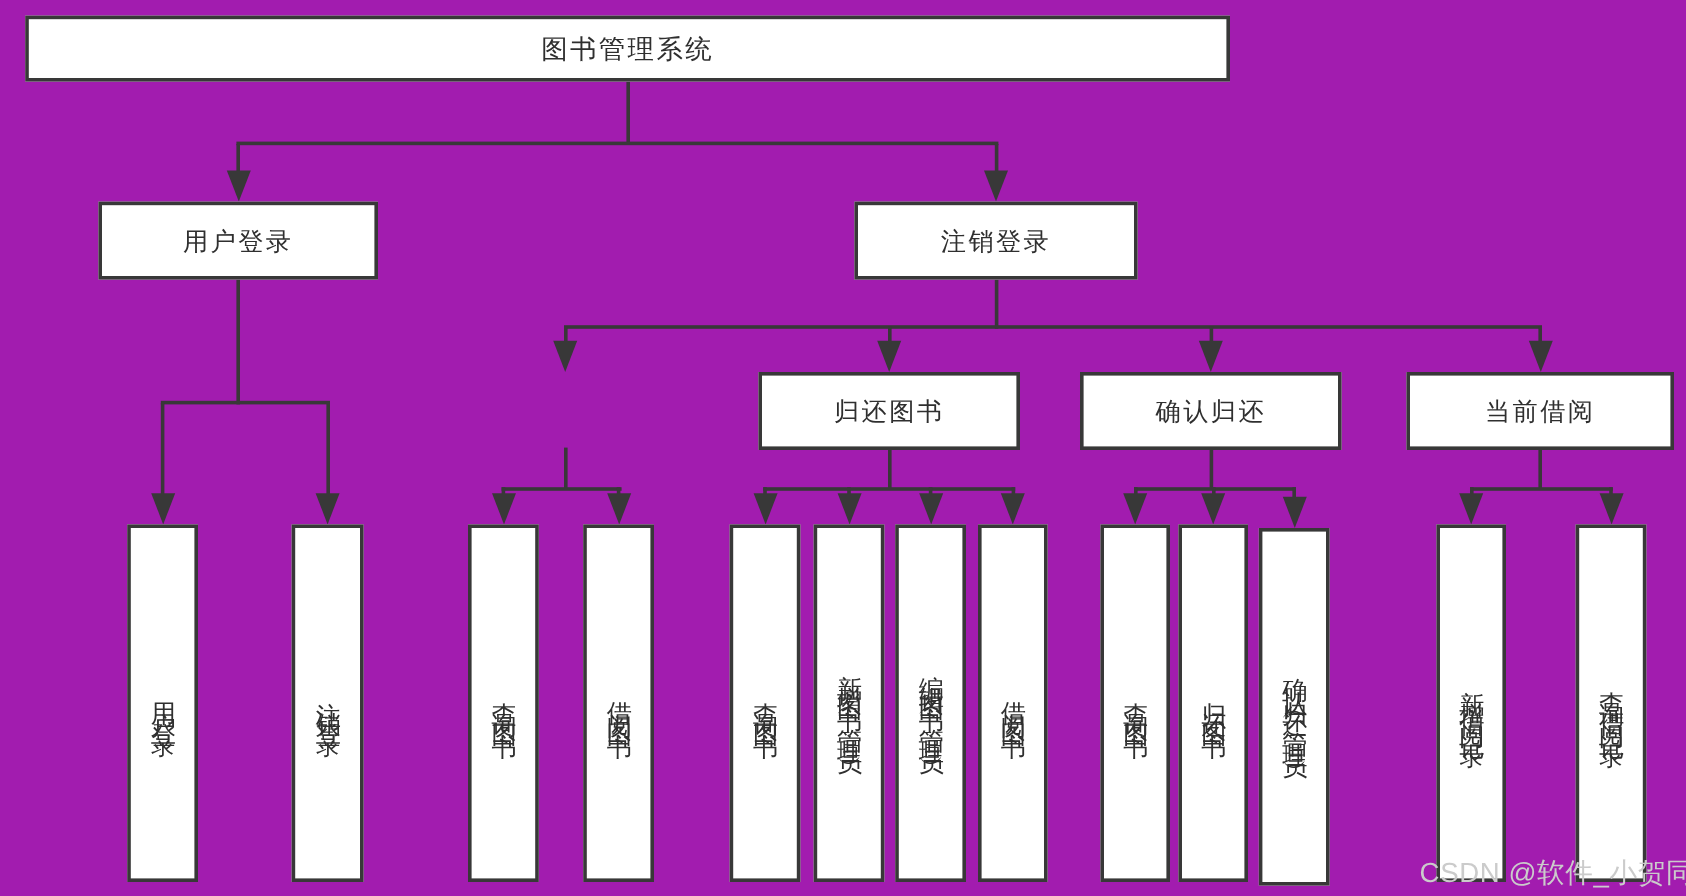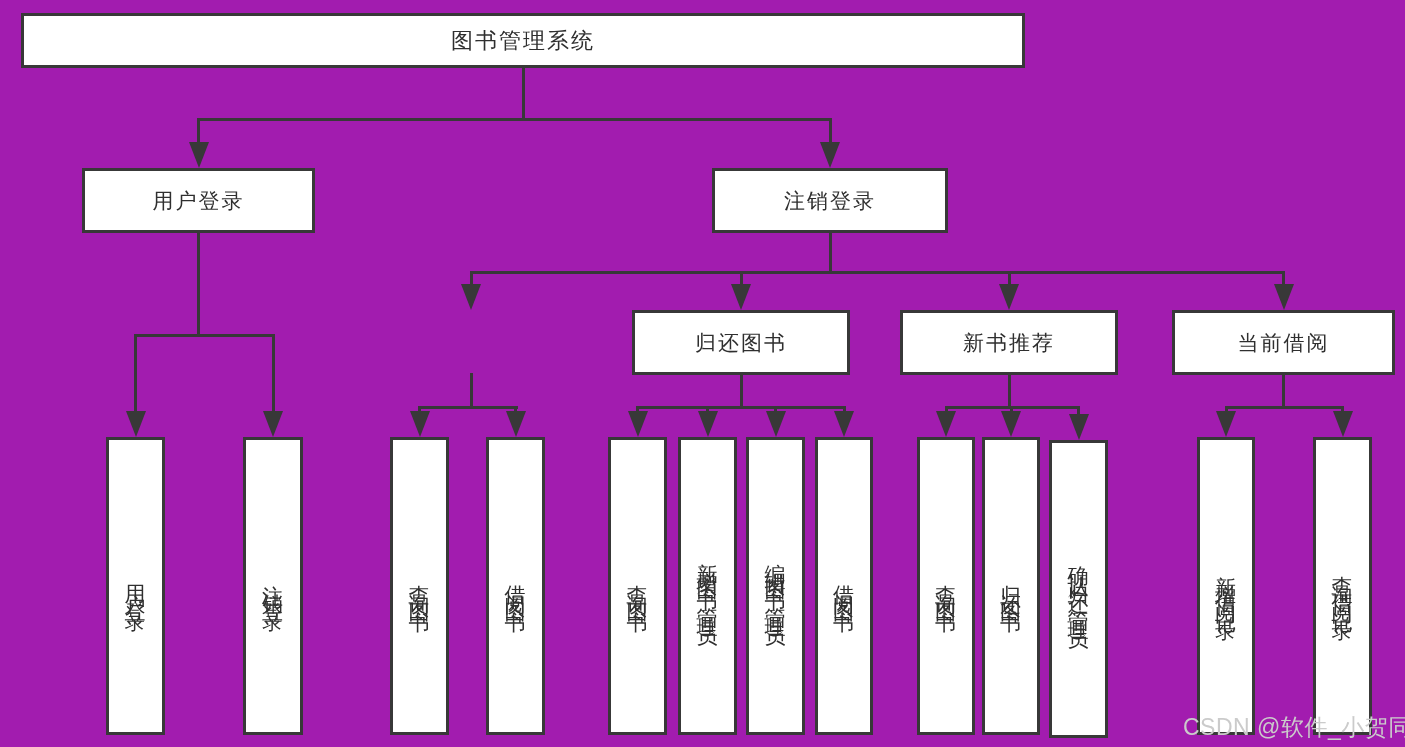--- a/index.html
+++ b/index.html
@@ -84,21 +84,21 @@
   <div class="vline" style="left:469.5px; top:272px; height:14px;"></div>
   <div class="arr" style="left:461px; top:284px;"></div>
   <div class="vline" style="left:739.5px; top:272px; height:14px;"></div>
   <div class="arr" style="left:731px; top:284px;"></div>
   <div class="vline" style="left:1007.5px; top:272px; height:14px;"></div>
   <div class="arr" style="left:999px; top:284px;"></div>
   <div class="vline" style="left:1282px; top:272px; height:14px;"></div>
   <div class="arr" style="left:1273.5px; top:284px;"></div>
 
   <div class="hbox" style="left:632px; top:310px; width:218px; height:65px;">归还图书</div>
-  <div class="hbox" style="left:900px; top:310px; width:218px; height:65px;">新书推荐</div>
+  <div class="hbox" style="left:900px; top:310px; width:218px; height:65px;">确认归还</div>
   <div class="hbox" style="left:1172px; top:310px; width:223px; height:65px;">当前借阅</div>
 
   <div class="vline" style="left:196.5px; top:233px; height:104px;"></div>
   <div class="hline" style="left:133.5px; top:334px; width:141px;"></div>
   <div class="vline" style="left:133.5px; top:336px; height:77px;"></div>
   <div class="arr" style="left:125.5px; top:411px;"></div>
   <div class="vline" style="left:271.5px; top:336px; height:77px;"></div>
   <div class="arr" style="left:263px; top:411px;"></div>
 
   <div class="vline" style="left:469.5px; top:373px; height:35px;"></div>

